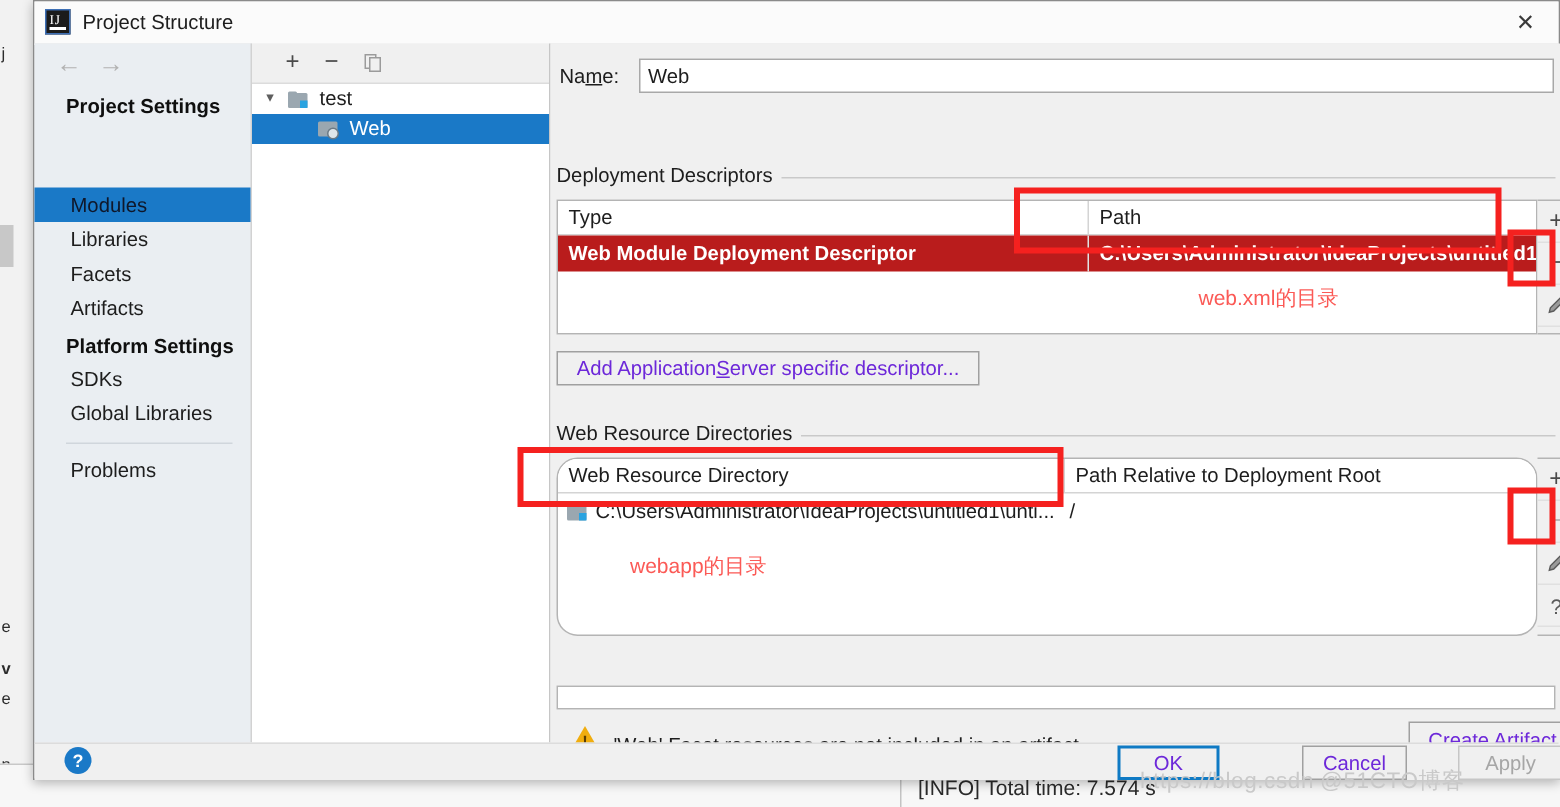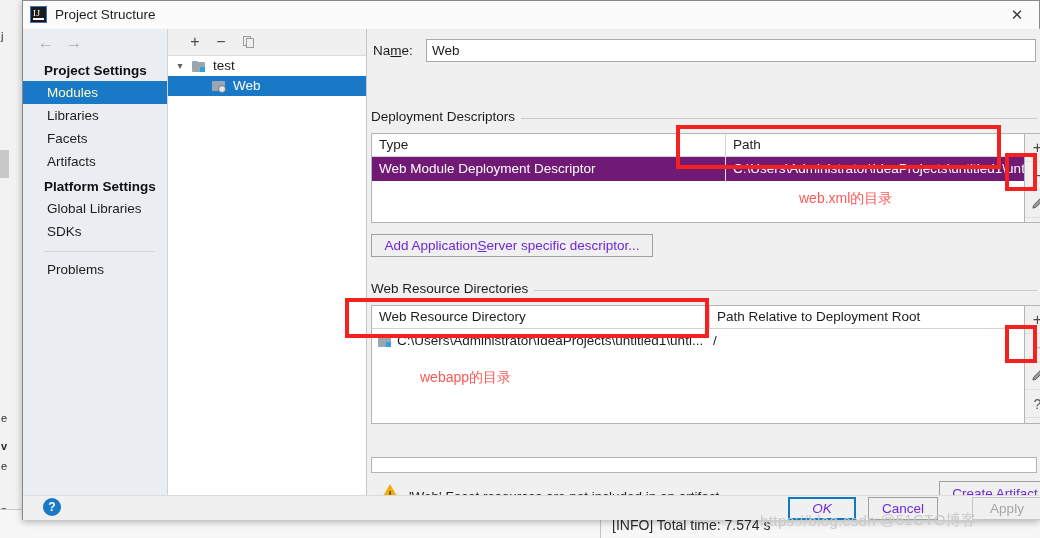--- a/index.html
+++ b/index.html
@@ -30,21 +30,21 @@
   .close-btn{position:absolute;right:0;top:0;width:44px;height:27px;display:flex;align-items:center;justify-content:center;font-size:15px;color:#3a3a3a;}
 
   
   .nav{position:absolute;left:0;top:28px;width:145px;height:466px;background:#eaeef2;border-right:1px solid #d2d2d2;box-sizing:border-box;}
   .nav-arrows{height:28px;position:relative;}
   .nav-arrow{position:absolute;top:3px;width:26px;height:22px;display:flex;align-items:center;justify-content:center;font-size:17px;color:#b2b2b2;}
   .arrow-back{left:10px;}
   .arrow-fwd{left:38px;}
   .nav-head{padding:6px 0 3px 21px;font-weight:bold;font-size:13.5px;color:#0f0f0f;}
   .nav-item{padding:3px 0 3px 24px;font-size:13.5px;color:#1d1d1d;line-height:17px;}
-  .nav-item.sel{background:#1a79c7;color:#fef9c3;}
+  .nav-item.sel{background:#1a79c7;color:#0f172a;margin-top:44px;}
   .nav-sep{margin:8px 12px 6px 21px;height:1px;background:#d0d6dc;}
 
   
   .tree-wrap{position:absolute;left:145px;top:28px;width:199px;height:466px;background:#fff;border-right:1px solid #c6c6c6;box-sizing:border-box;}
   .tree-toolbar{height:26px;background:#f0f0f0;border-bottom:1px solid #dcdcdc;position:relative;}
   .tb-btn{position:absolute;top:3px;width:22px;height:20px;display:flex;align-items:center;justify-content:center;color:#4a4a4a;font-size:16px;}
   .tb-plus{left:16px;}
   .tb-minus{left:42px;}
   .tb-copy{left:70px;}
   .copy-glyph{position:relative;width:12px;height:12px;}
@@ -73,21 +73,21 @@
 
   .group{position:absolute;}
   .group-title{position:absolute;left:0;top:0;font-size:13.5px;color:#1d1d1d;background:#f0f0f0;padding-right:6px;z-index:2;}
   .group-line{position:absolute;top:9px;height:1px;background:#c9c9c9;z-index:1;}
 
   .table{position:absolute;background:#fff;border:1px solid #b4b4b4;box-sizing:border-box;overflow:hidden;}
   .thead{display:flex;height:22px;border-bottom:1px solid #d4d4d4;background:#fff;}
   .th{font-size:13.5px;line-height:21px;padding-left:7px;color:#1d1d1d;box-sizing:border-box;overflow:hidden;white-space:nowrap;}
   .th.sep{border-left:1px solid #d4d4d4;}
   .trow{display:flex;height:24px;}
-  .trow.sel{background:#701a75;color:#fff;}
+  .trow.sel{background:#b91c1c;color:#fff;font-weight:bold;}
   .td{font-size:13.5px;line-height:24px;padding-left:7px;box-sizing:border-box;overflow:hidden;white-space:nowrap;}
   .td.sep{border-left:1px solid #e2e2e2;}
 
   .btnstrip{position:absolute;width:26px;background:#f0f0f0;border:1px solid #b4b4b4;border-left:none;box-sizing:border-box;}
   .sbtn{height:27px;display:flex;align-items:center;justify-content:center;color:#4a4a4a;font-size:16px;border-bottom:1px solid #e0e0e0;}
   .sbtn.dim{color:#b3b3b3;}
   .sbtn.q{font-size:14px;color:#5a5a5a;}
   .pencil{position:relative;width:15px;height:15px;transform:rotate(0deg);}
   .pencil svg{display:block;}
 
@@ -146,22 +146,22 @@
         <div class="nav-arrow arrow-fwd">→</div>
       </div>
 
       <div class="nav-head">Project Settings</div>
       <div class="nav-item sel">Modules</div>
       <div class="nav-item">Libraries</div>
       <div class="nav-item">Facets</div>
       <div class="nav-item">Artifacts</div>
 
       <div class="nav-head">Platform Settings</div>
+      <div class="nav-item">SDKs</div>
       <div class="nav-item">Global Libraries</div>
-      <div class="nav-item">SDKs</div>
 
       <div class="nav-sep"></div>
       <div class="nav-item">Problems</div>
     </div>
 
     <div class="tree-wrap">
       <div class="tree-toolbar">
         <div class="tb-btn tb-plus">+</div>
         <div class="tb-btn tb-minus">−</div>
         <div class="tb-btn tb-copy">
@@ -232,21 +232,21 @@
         <span>Add Application </span>
           <u>S</u>
           <span>erver specific descriptor...</span>
       </div>
 
       <div class="group" style="left:4px;top:252px;width:666px;height:14px;">
         <span class="group-title">Web Resource Directories</span>
         <span class="group-line" style="left:152px;width:514px;"></span>
       </div>
 
-      <div class="table" style="left:4px;top:276px;width:654px;height:119px;">
+      <div class="table" style="left:4px;top:276px;width:654px;height:119px;border-radius:14px;">
         <div class="thead">
           <div class="th" style="width:337px">Web Resource Directory</div>
           <div class="th sep" style="width:315px">Path Relative to Deployment Root</div>
         </div>
         <div class="trow" style="position:relative">
           <div class="td" style="width:337px;padding-left:25px;position:relative">
             <span class="folder-ic" style="left:6px;top:7px">
               <span class="tab"></span>
                 <span class="body"></span>
                 <span class="dot"></span>
@@ -279,21 +279,21 @@
 
       <div class="btn" style="left:572px;top:452px;width:112px;height:25px;">
         <span>Create Arti</span>
           <u>f</u>
           <span>act</span>
       </div>
     </div>
 
     <div class="footer">
       <div class="help-btn">?</div>
-      <div class="btn default" style="left:765px;top:1px;width:68px;height:23px;font-style:italic;">OK</div>
+      <div class="btn default" style="left:722px;top:1px;width:68px;height:23px;">OK</div>
       <div class="btn" style="left:845px;top:1px;width:70px;height:23px;">Cancel</div>
       <div class="btn disabled" style="left:925px;top:1px;width:70px;height:23px;">Apply</div>
     </div>
 
   </div>
 
   <div class="redbox" style="left:676px;top:125px;width:325px;height:44px;"></div>
   <div class="redbox" style="left:1005px;top:153px;width:32px;height:38px;"></div>
   <div class="redtxt" style="left:799px;top:190px;">web.xml的目录</div>
 

